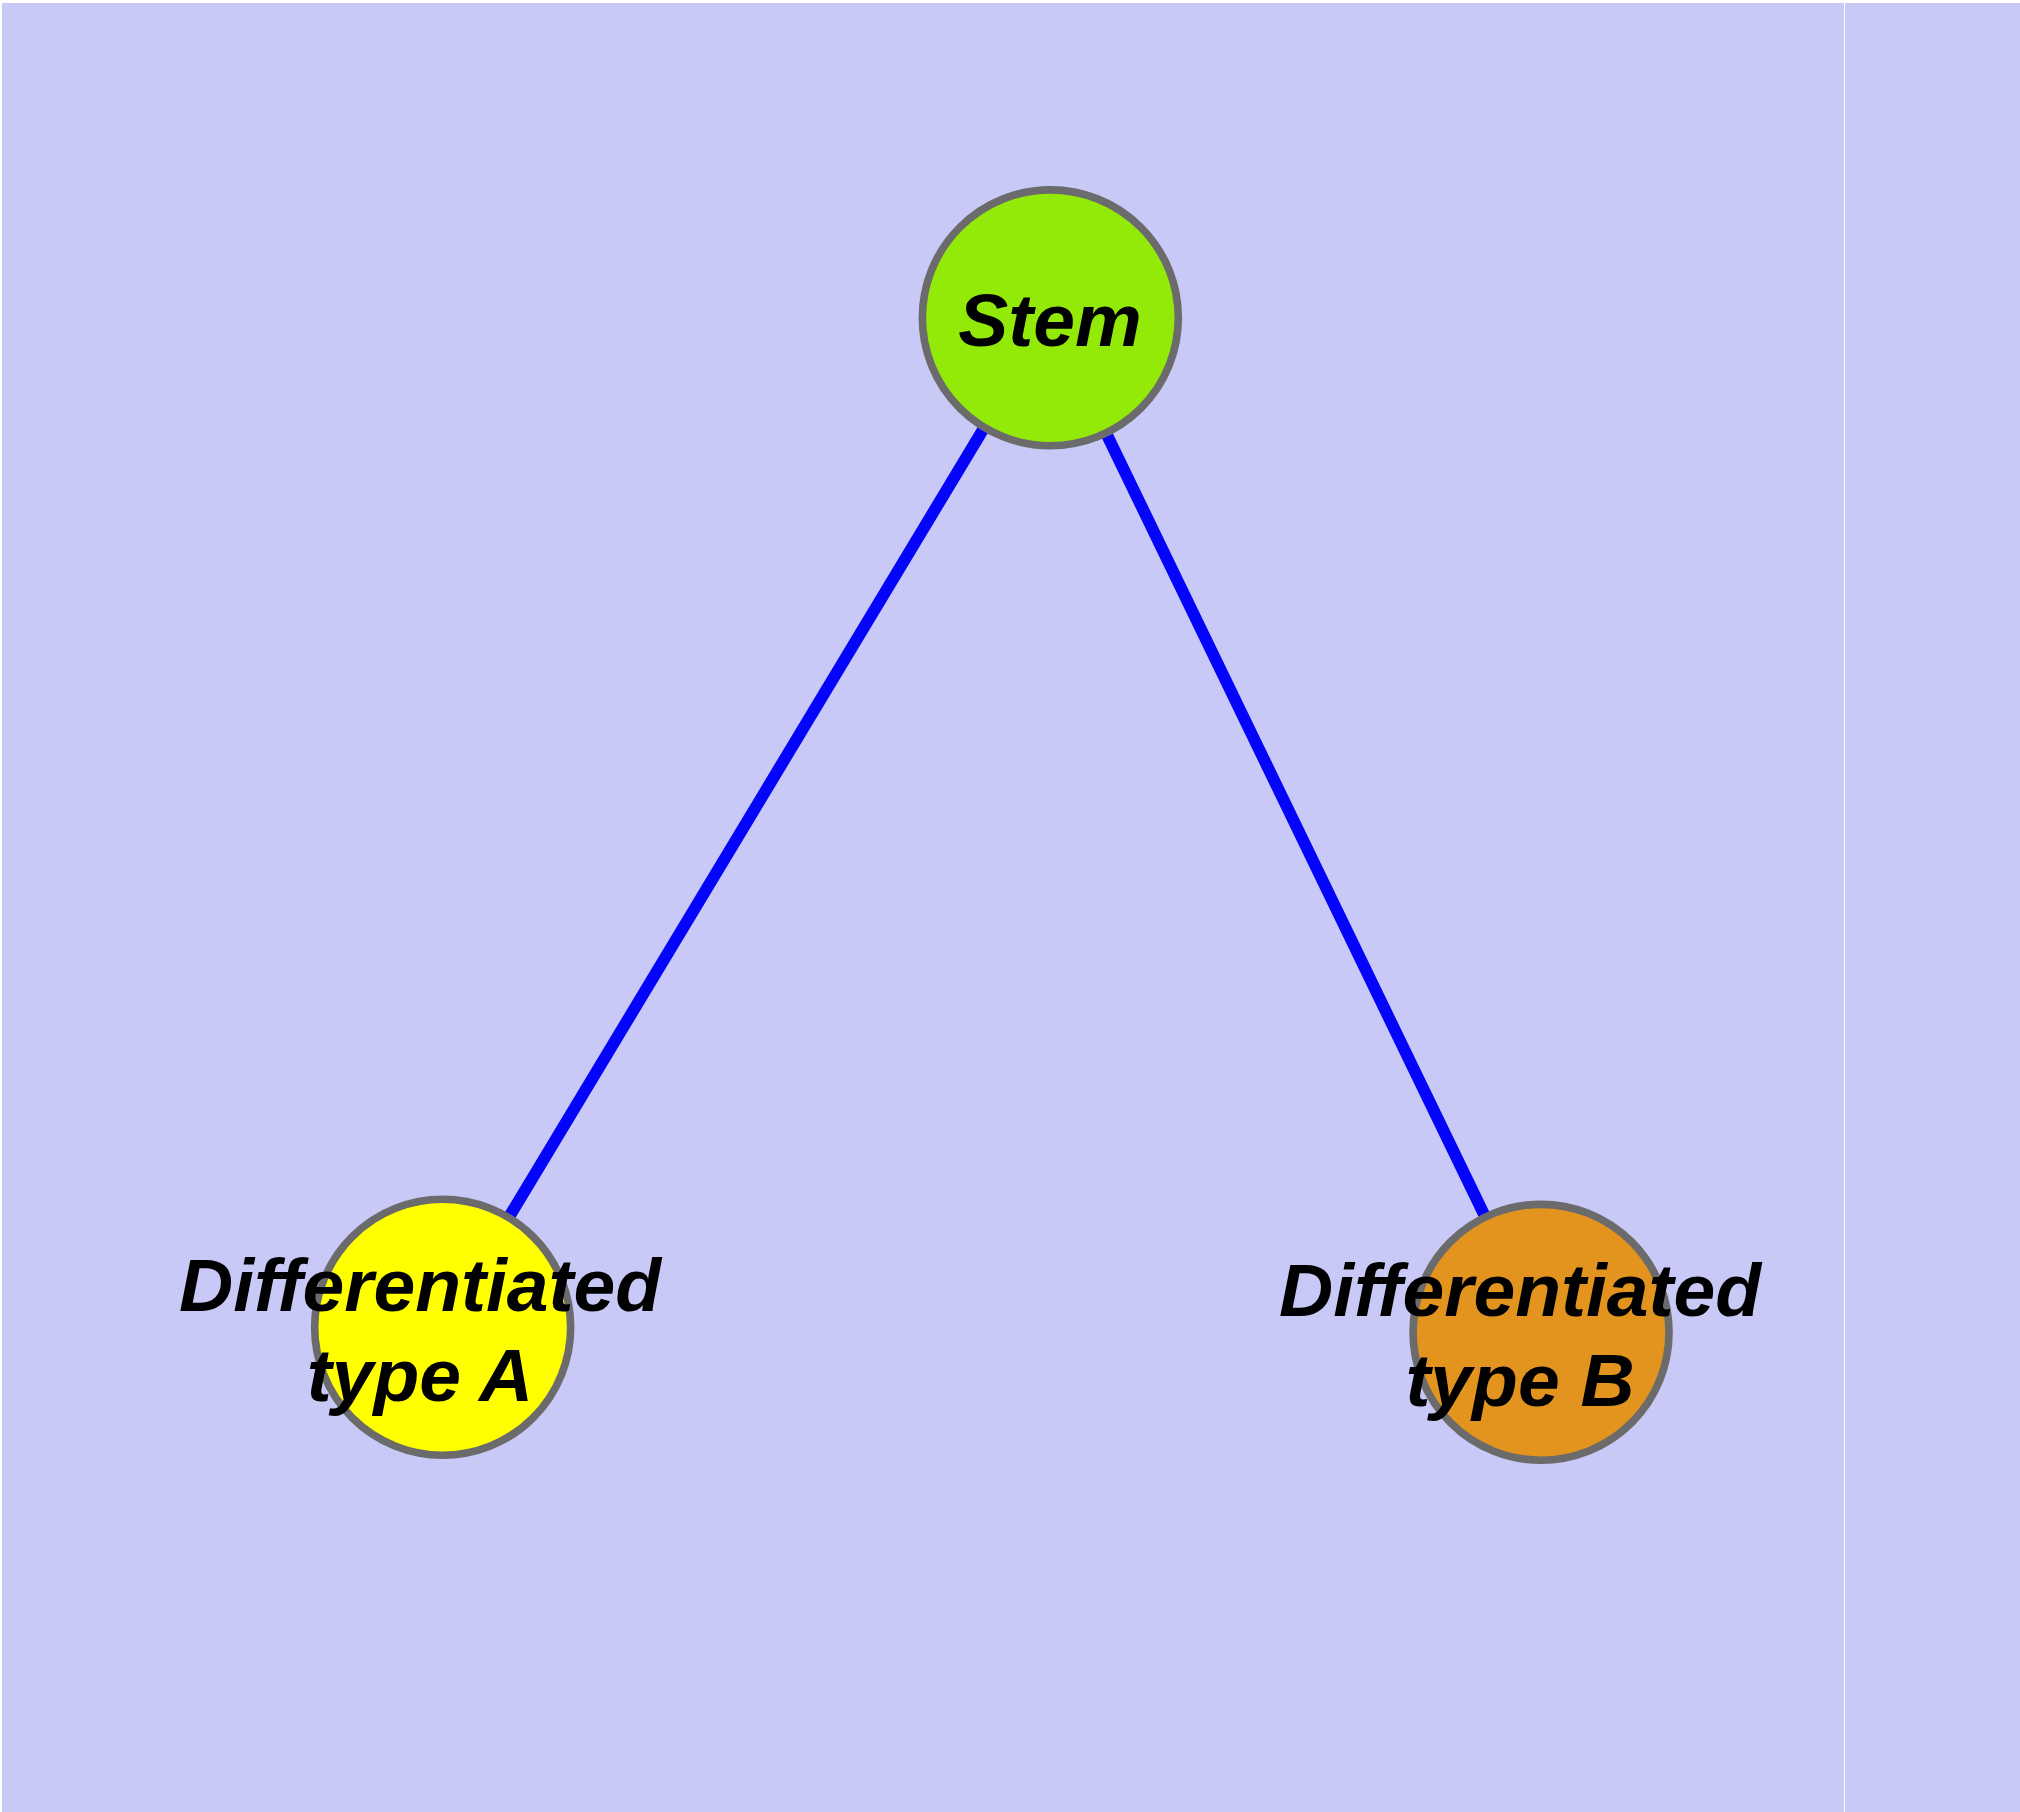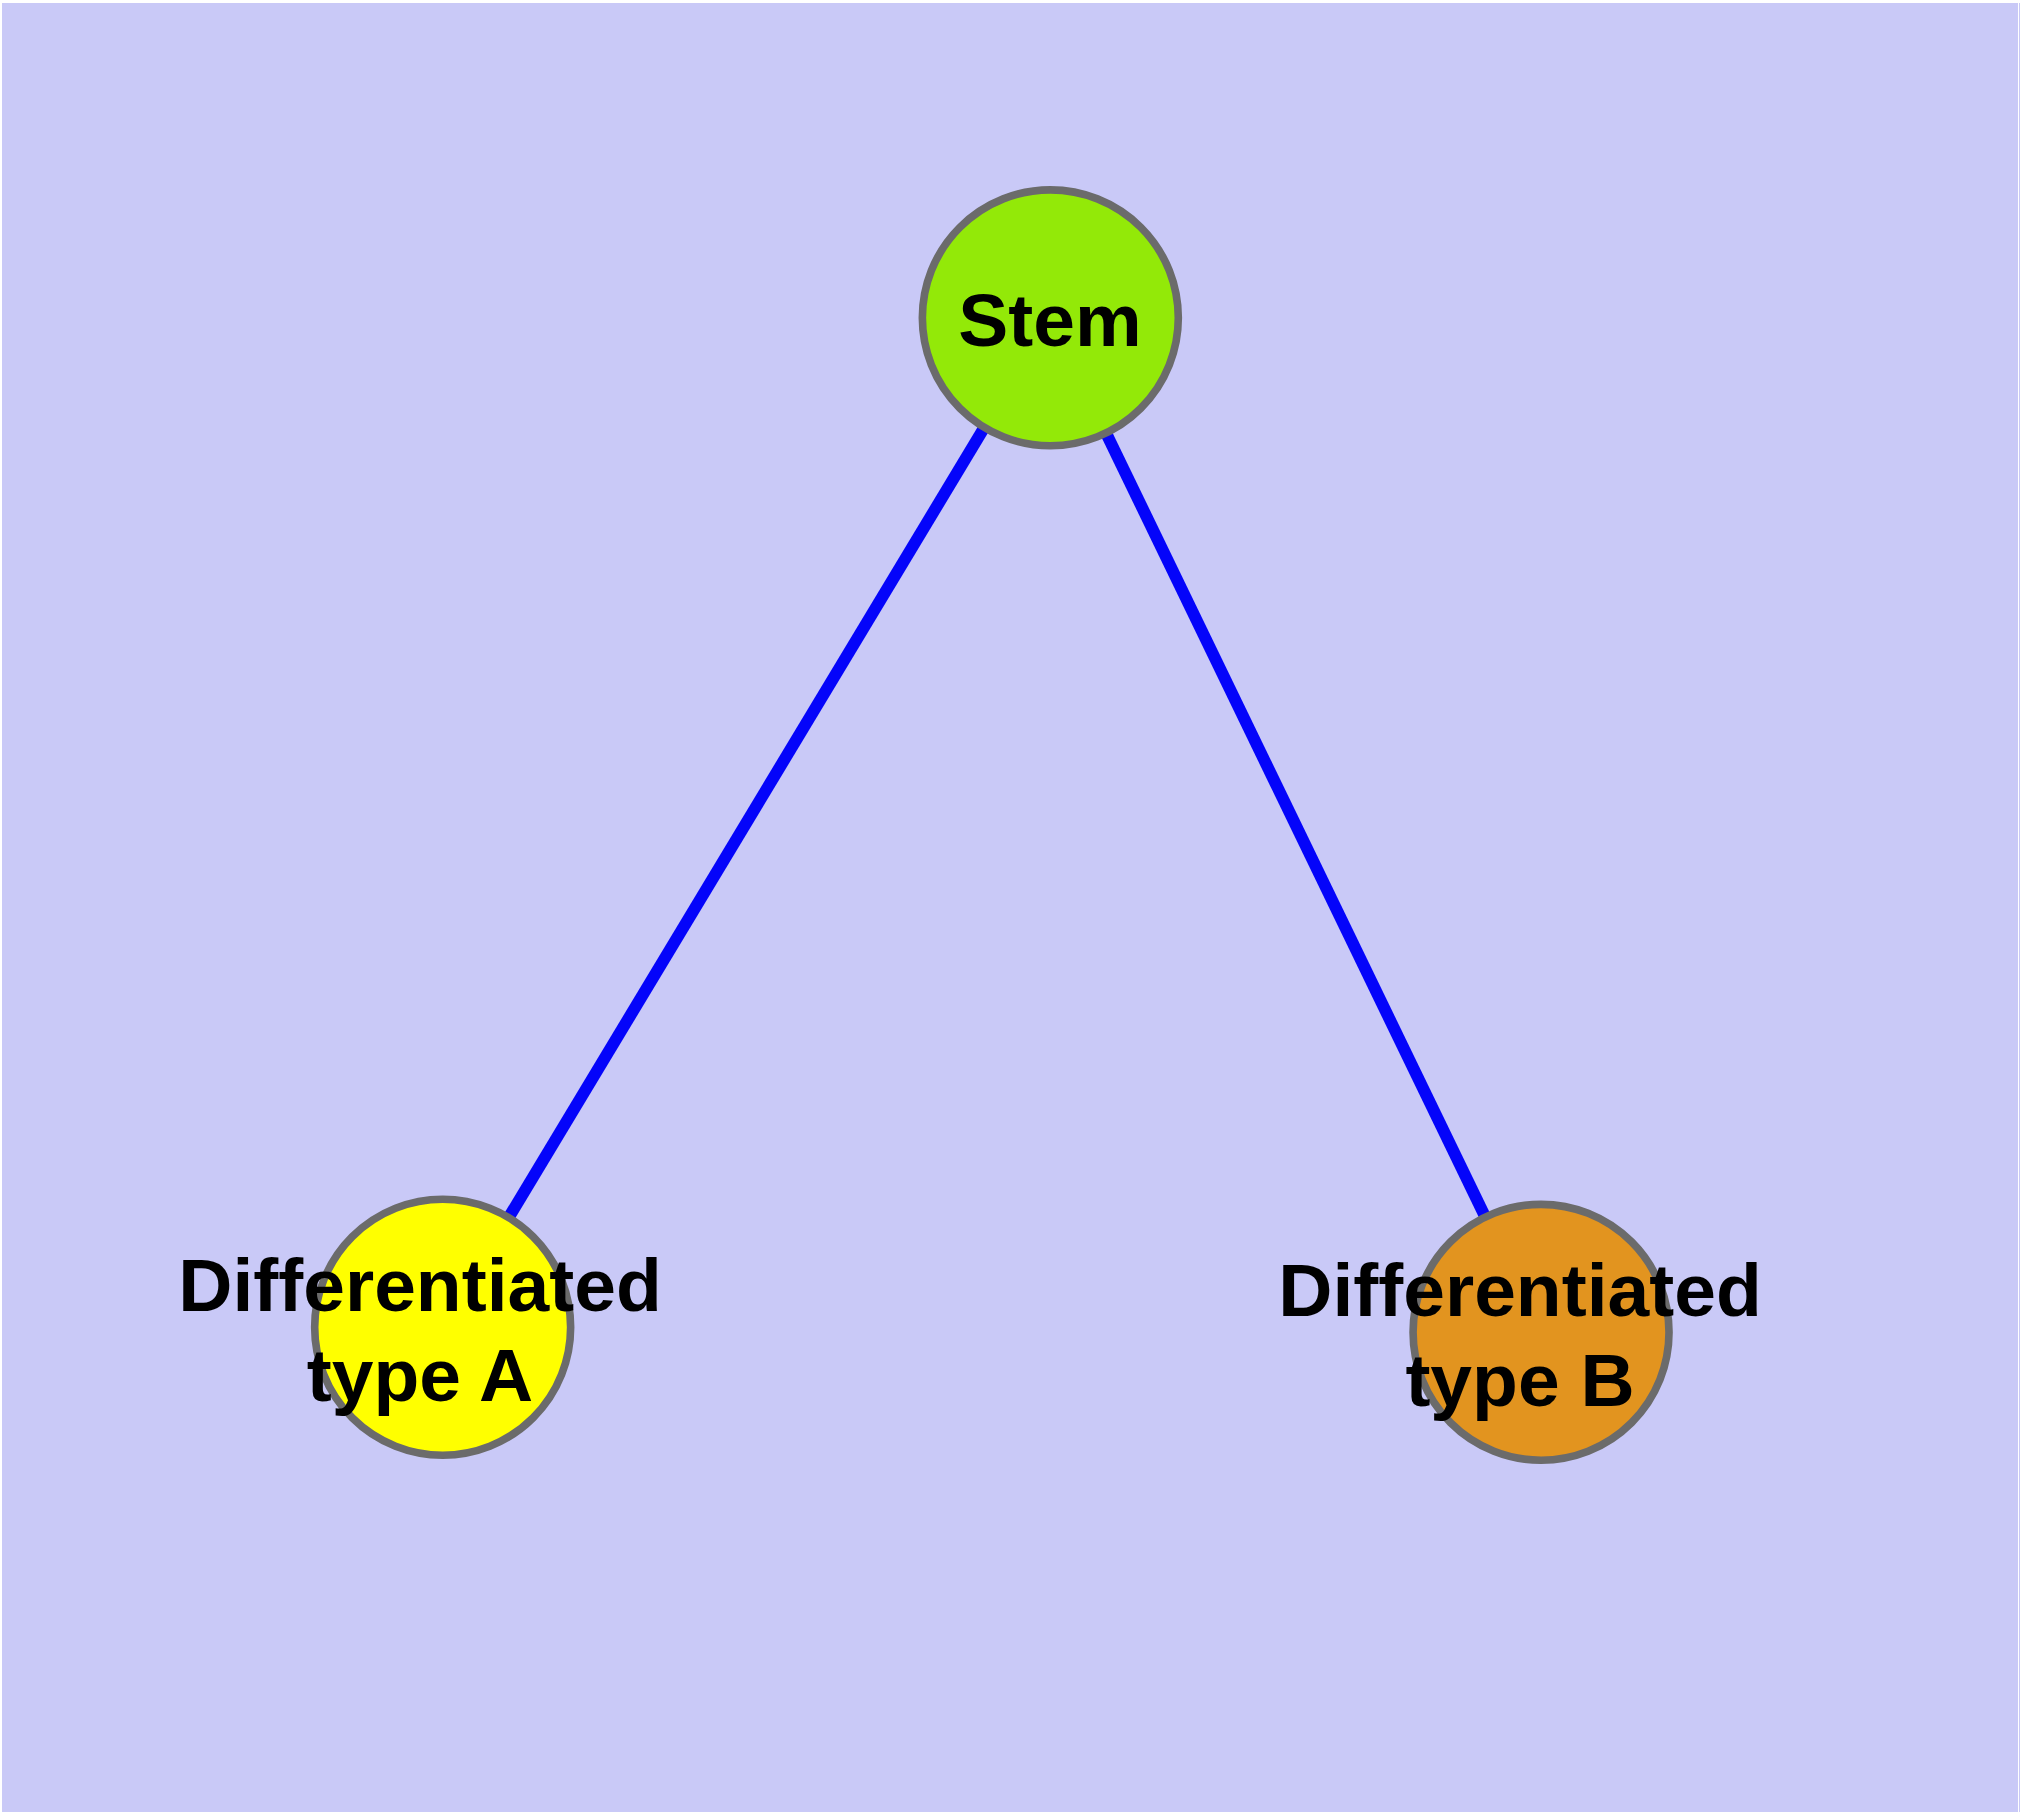--- a/index.html
+++ b/index.html
@@ -5,22 +5,23 @@
   html, body {
     margin: 0;
     padding: 0;
     width: 2021px;
     height: 1812px;
     background: #ffffff;
     overflow: hidden;
   }
   .stage {
     position: relative;
-    width: 2019px;
+    width: 1845px;
     height: 1812px;
+    font-style: italic;
   }
   .canvas {
     position: absolute;
     left: 0;
     top: 0;
     width: 2021px;
     height: 1812px;
   }
   .margin-strip {
     position: absolute;

